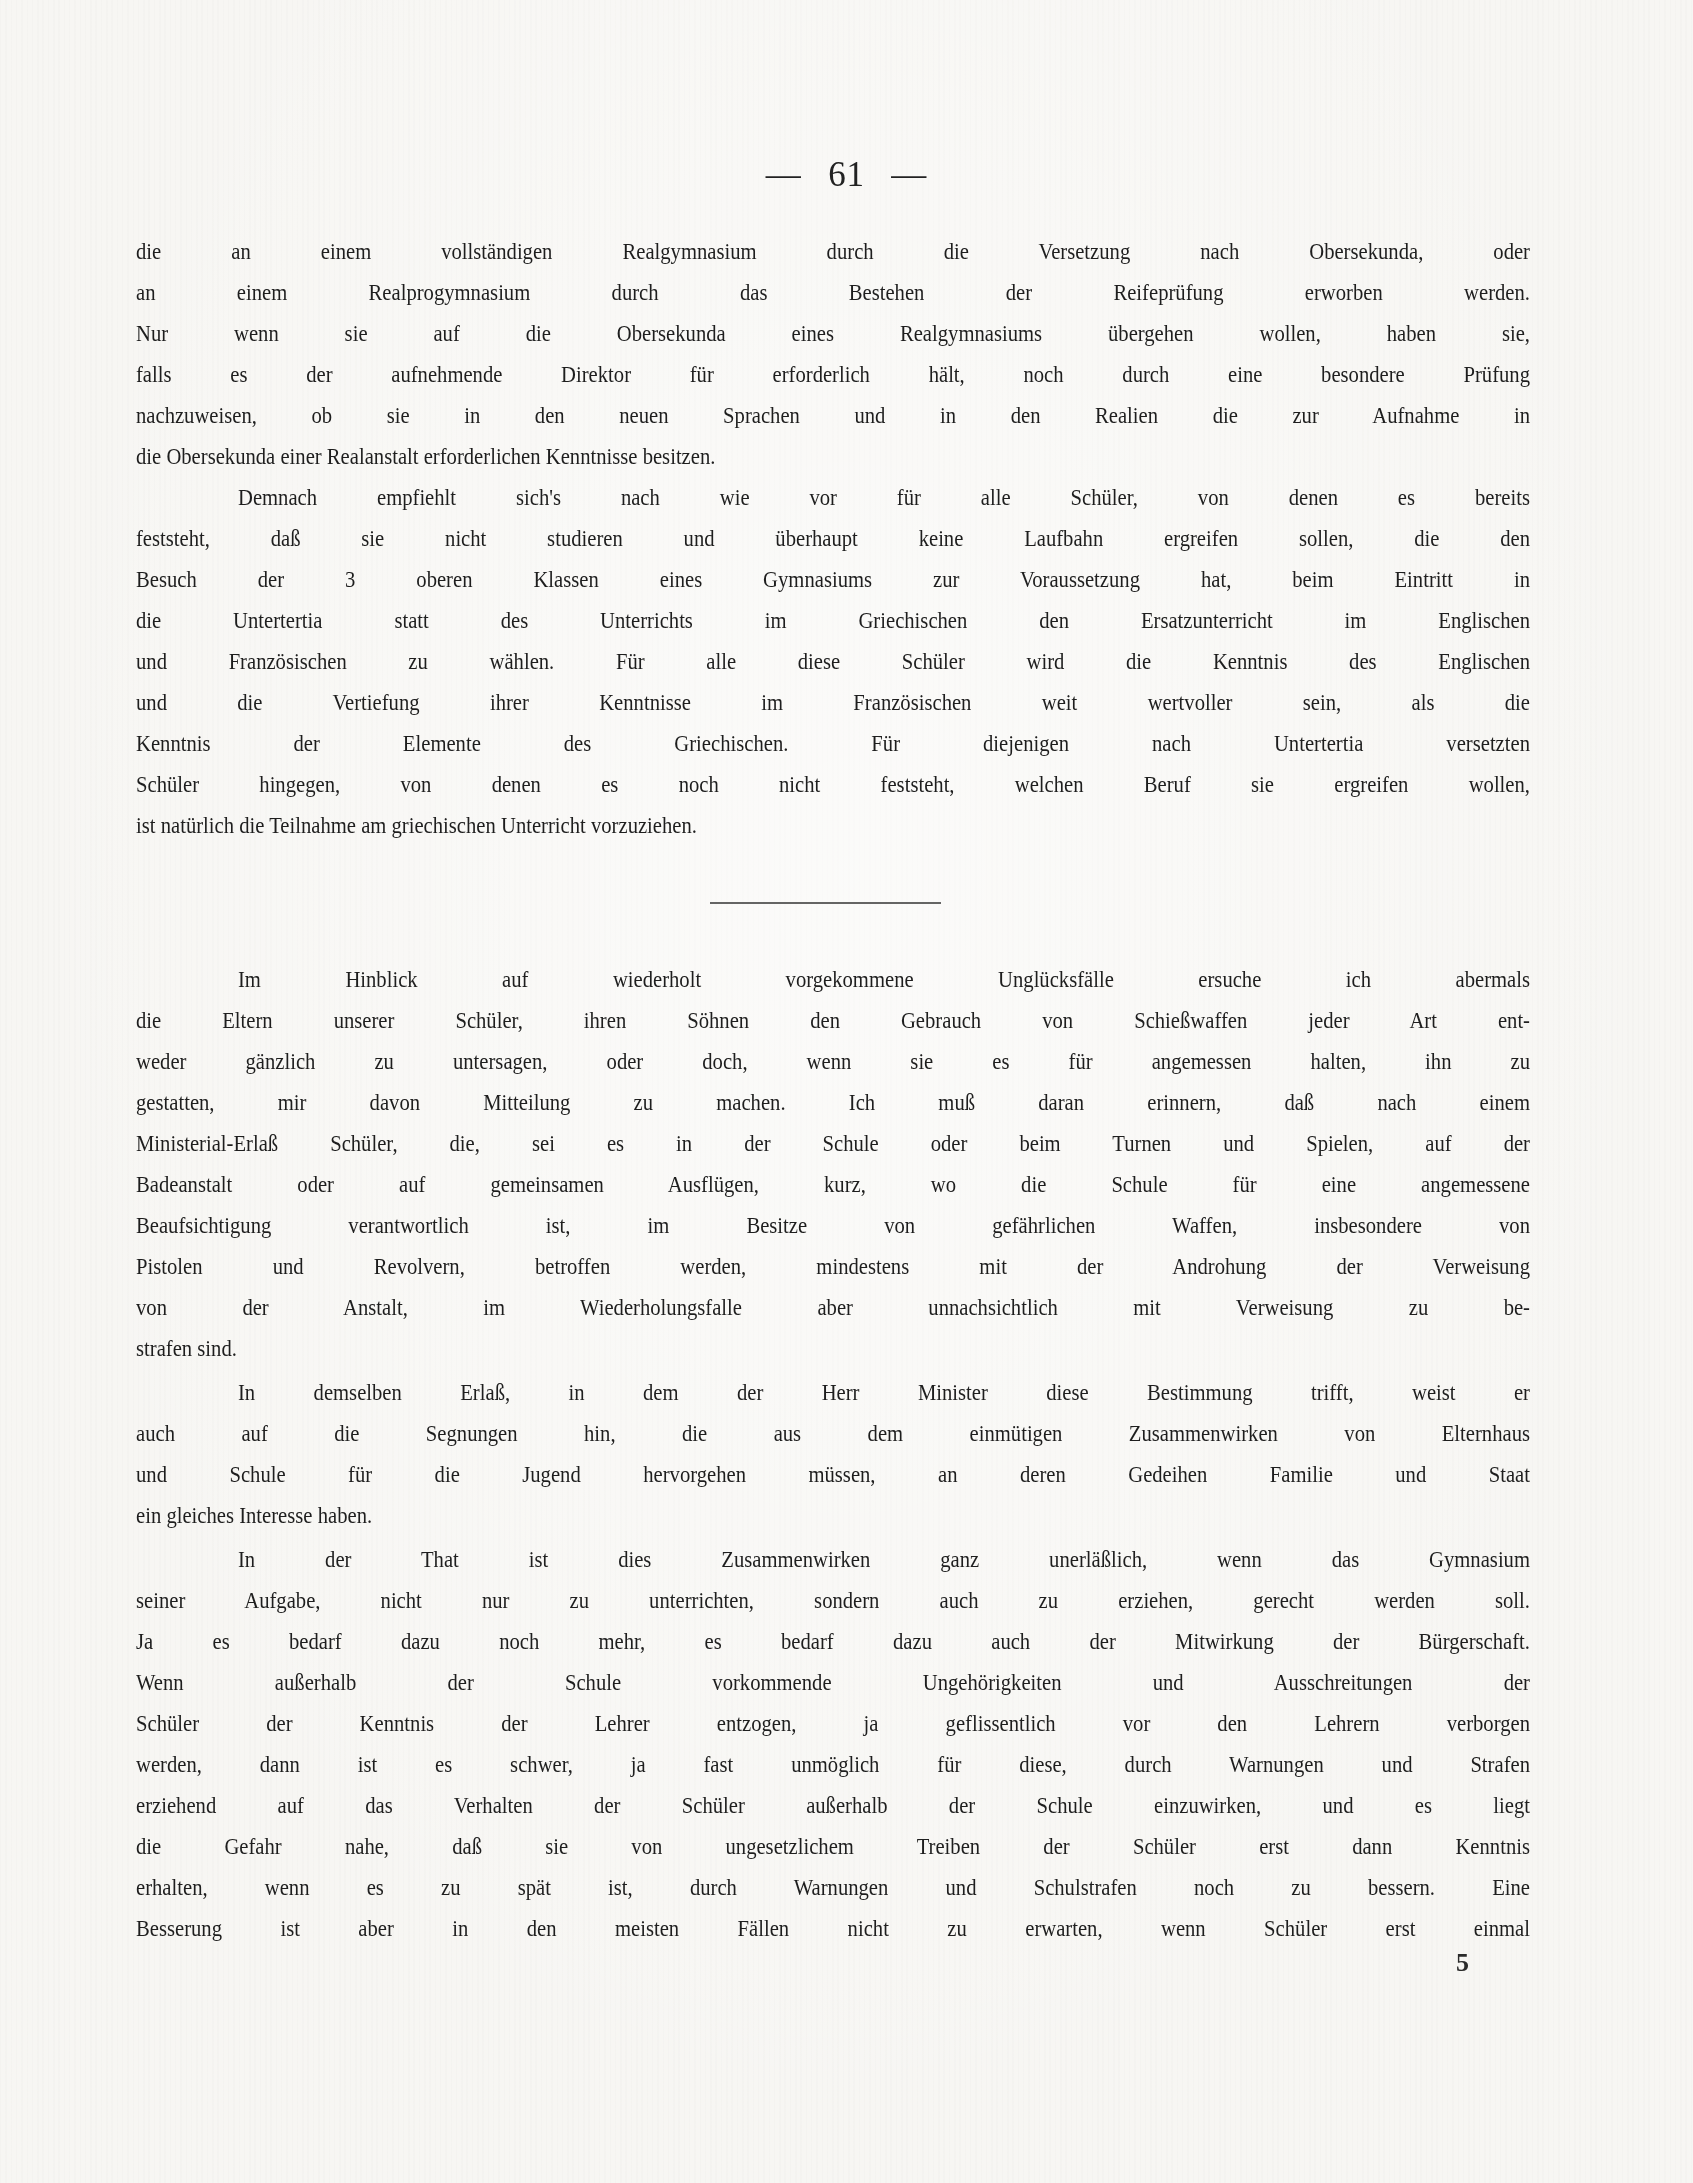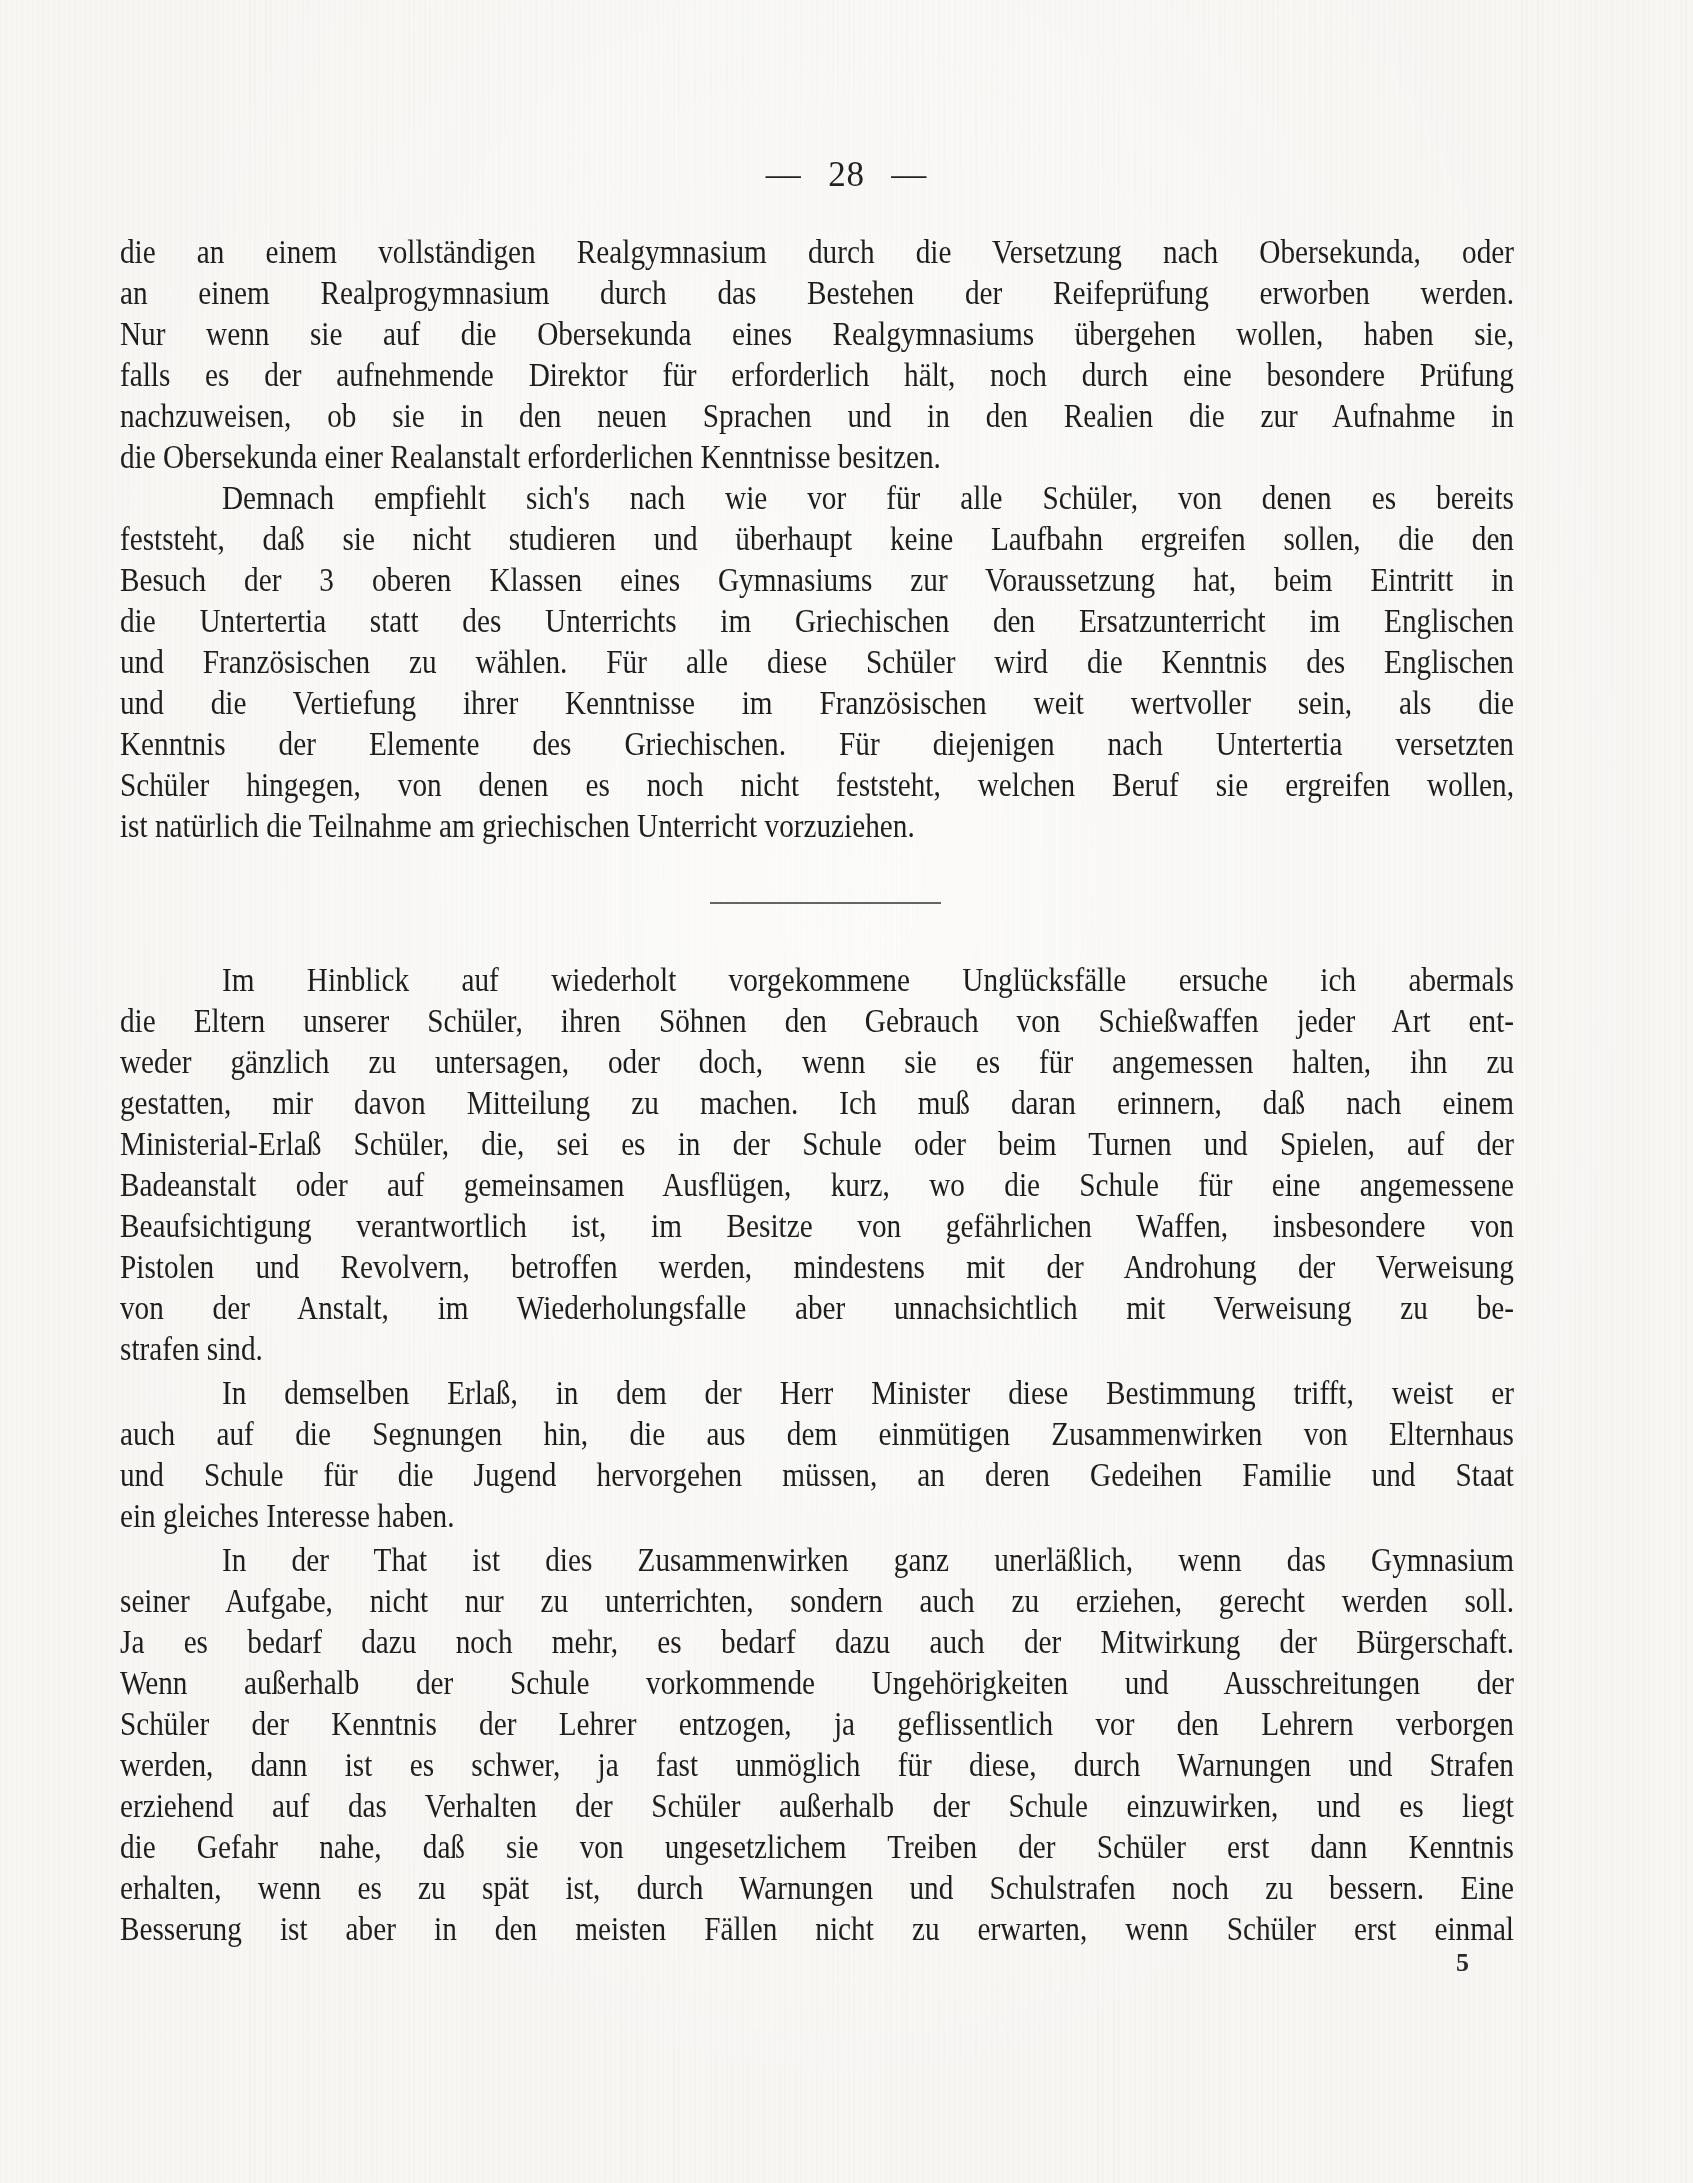--- a/index.html
+++ b/index.html
@@ -17,22 +17,22 @@
       repeating-linear-gradient(90deg, rgba(0,0,0,0.012) 0 1.5px, rgba(0,0,0,0) 1.5px 5.3px);
     pointer-events: none;
   }
   .page-number {
     position: absolute; left: 0; width: 1693px; top: 153px;
     text-align: center; font-size: 35px; line-height: 43px;
     letter-spacing: 0.8px; color: #222;
   }
   .page-number .dash { display: inline-block; margin: 0 17px; }
   .text-block {
-    position: absolute; left: 120px; width: 1394px;
-    font-size: 34px; line-height: 41px;
+    position: absolute; left: 136px; width: 1394px;
+    font-size: 24px; line-height: 41px;
   }
   .line {
     display: block; white-space: nowrap; height: 41px;
     text-align: justify; text-align-last: justify;
     transform: scaleX(0.86); transform-origin: left center;
     width: calc(1394px / 0.86);
   }
   .line.last { text-align-last: left; }
   .line.indent { padding-left: calc(102px / 0.86); box-sizing: border-box; }
   #block1 { top: 231px; }
@@ -47,21 +47,21 @@
   }
   .para-gap { display: block; height: 3.1px; }
 </style>
 </head>
 <body>
 
 <div class="scan-noise"></div>
 
 <div class="page-number">
   <span class="dash">—</span>
-  <span>28</span>
+  <span>61</span>
   <span class="dash">—</span>
 </div>
 
 <div class="text-block" id="block1">
   <div>
     <span class="line">die an einem vollständigen Realgymnasium durch die Versetzung nach Obersekunda, oder</span>
     <span class="line">an einem Realprogymnasium durch das Bestehen der Reifeprüfung erworben werden.</span>
     <span class="line">Nur wenn sie auf die Obersekunda eines Realgymnasiums übergehen wollen, haben sie,</span>
     <span class="line">falls es der aufnehmende Direktor für erforderlich hält, noch durch eine besondere Prüfung</span>
     <span class="line">nachzuweisen, ob sie in den neuen Sprachen und in den Realien die zur Aufnahme in</span>

